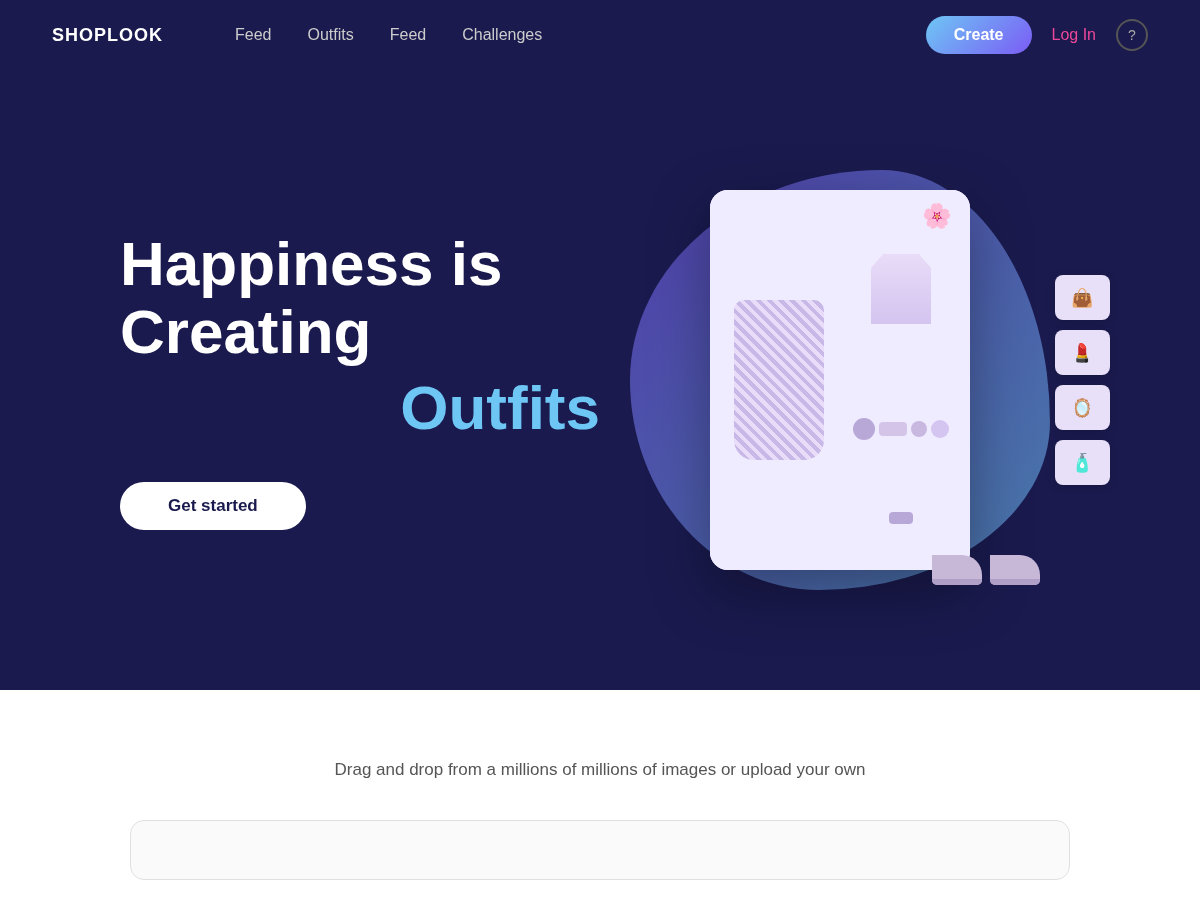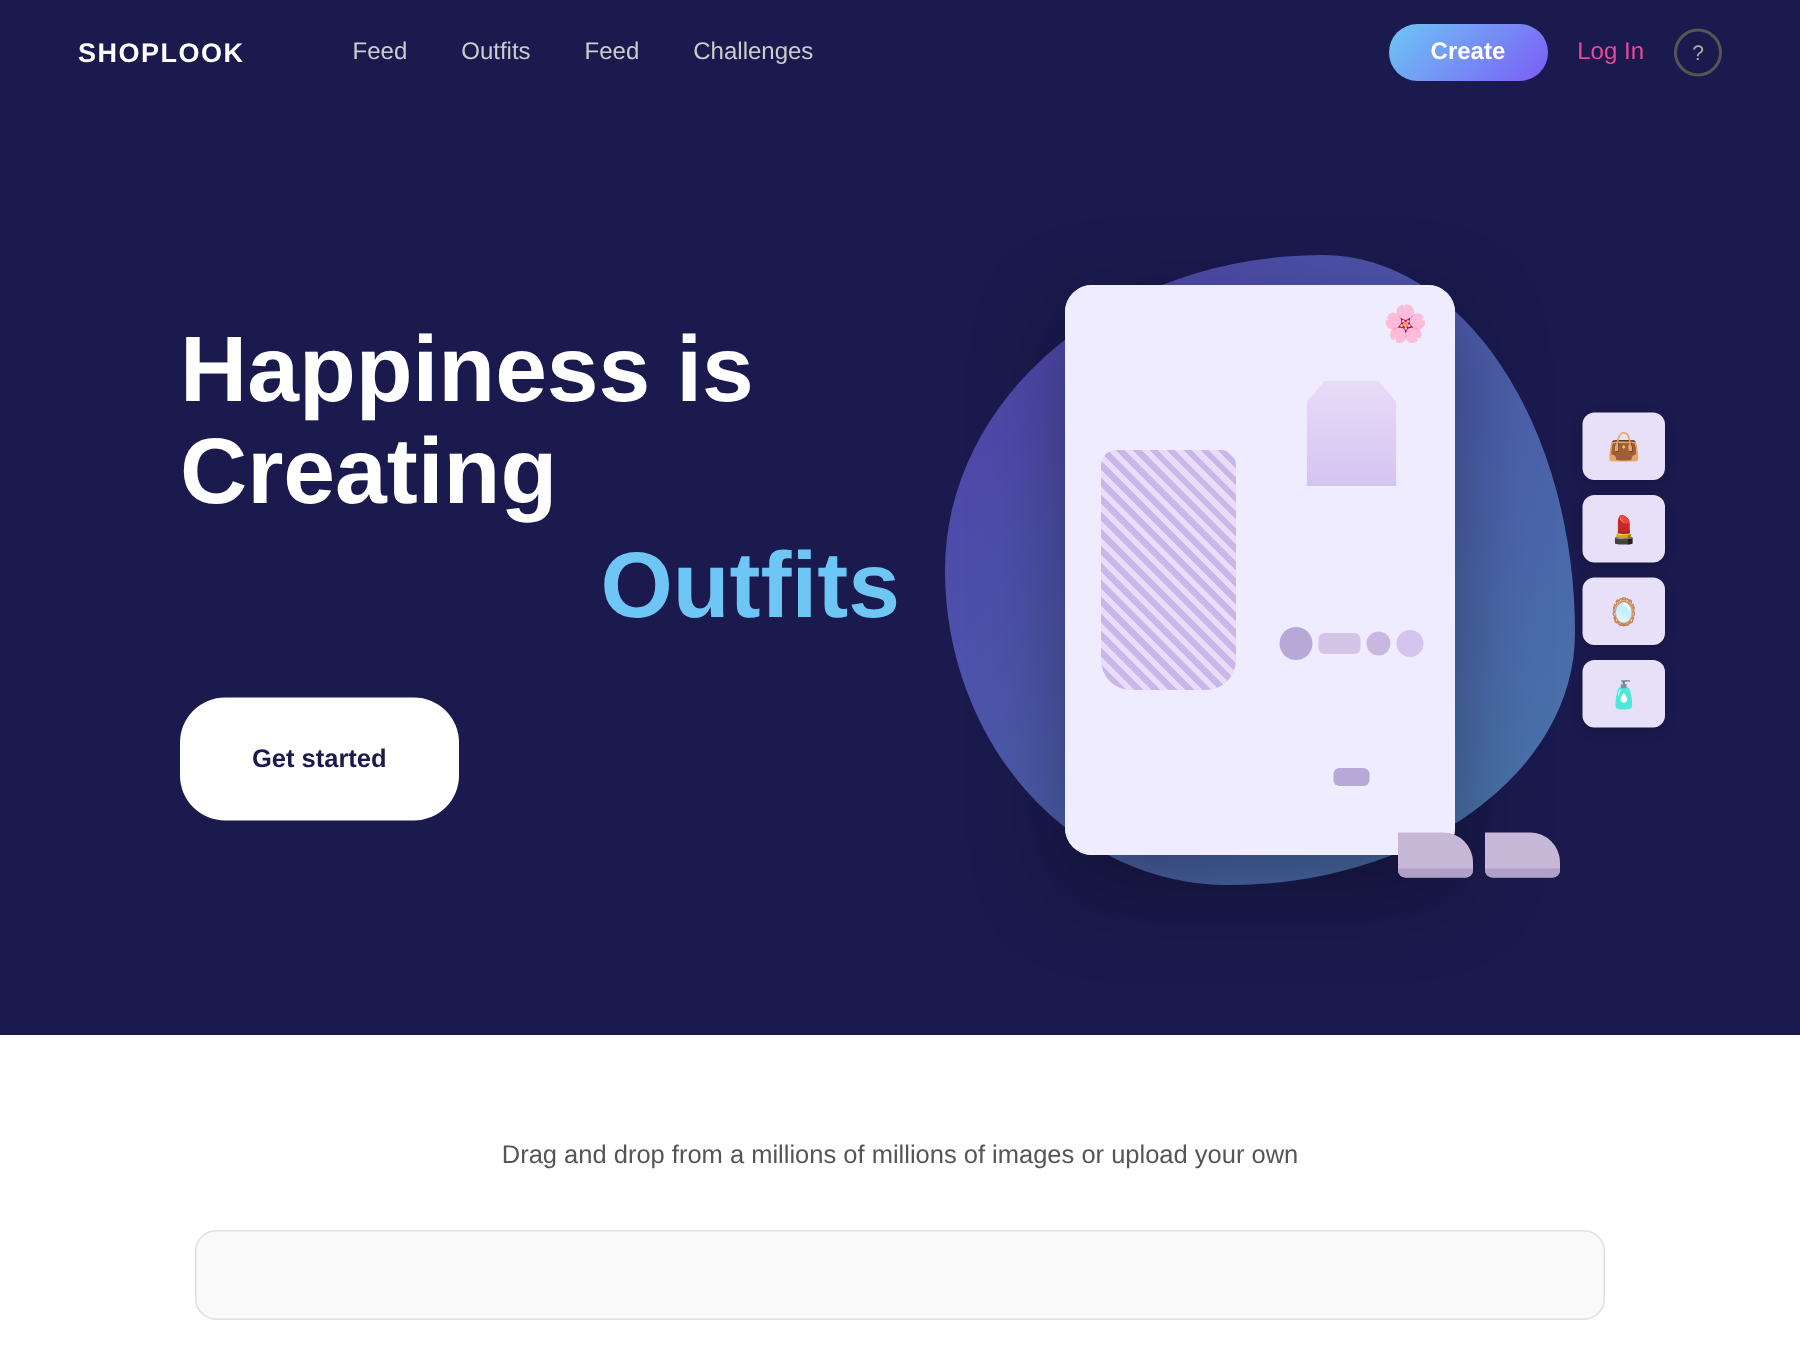--- a/index.html
+++ b/index.html
@@ -98,21 +98,21 @@
       font-weight: 800;
       line-height: 1.1;
       text-align: right;
     }
     .btn-getstarted {
       margin-top: 40px;
       background: #ffffff;
       color: #1a1a4e;
       border: none;
       border-radius: 30px;
-      padding: 31px 48px;
+      padding: 14px 48px;
       font-size: 17px;
       font-weight: 600;
       cursor: pointer;
       display: inline-block;
     }
 
     
     .hero-image-area {
       flex: 1;
       display: flex;

